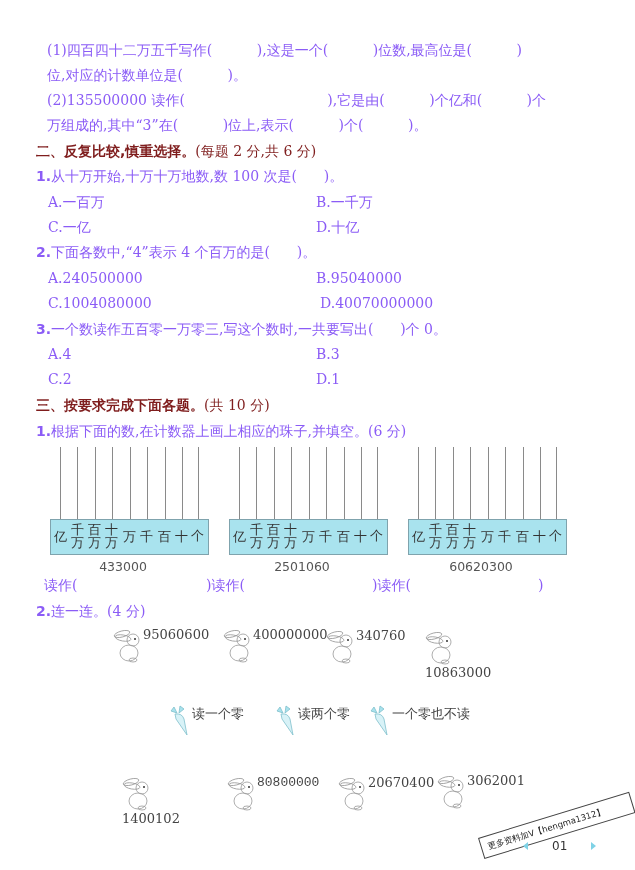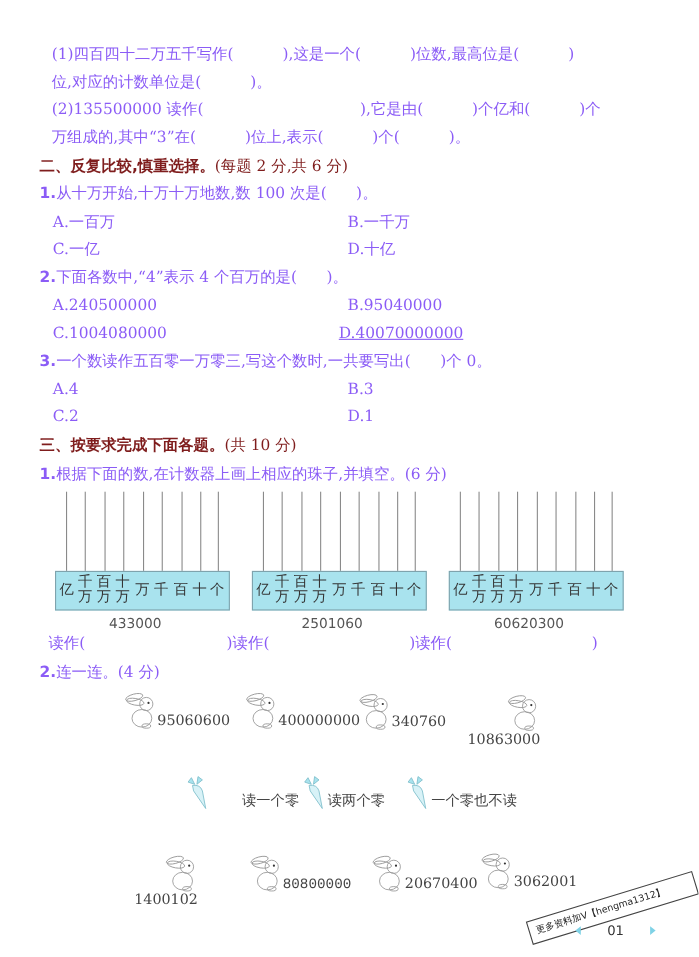--- a/index.html
+++ b/index.html
@@ -9,21 +9,21 @@
   .heading { font-family:"DejaVu Sans","Liberation Sans",sans-serif; font-weight:bold; color:#7f1d1d; }
   .heading .note { font-weight:normal; font-family:"DejaVu Serif","Liberation Serif",serif; }
   .qnum { font-family:"DejaVu Sans","Liberation Sans",sans-serif; font-weight:bold; }
   .abacus { position:absolute; width:146px; height:118px; }
   .abacus .rod { position:absolute; top:0; width:1px; height:72px; background:#8a8a8a; }
   .abacus .box { position:absolute; left:0; top:72px; width:144px; height:34px; background:#a9e3ee;
                  border:1px solid #7fa3ad; }
   .abacus .lbl { position:absolute; top:72px; width:17px; height:34px; display:flex; flex-direction:column;
                  align-items:center; justify-content:center; font-size:13px; line-height:13px; color:#333; }
   .abacus .num { position:absolute; top:112px; width:146px; text-align:center; font-family:"DejaVu Sans","Liberation Sans",sans-serif; font-size:12.5px; color:#555; }
-  .item { position:absolute; display:flex; align-items:flex-end; font-size:13px; color:#444; }
+  .item { position:absolute; display:flex; align-items:flex-start; font-size:13px; color:#444; }
   .item svg { flex:none; }
   .stamp { position:absolute; left:478px; top:816px; width:150px; height:20px; border:1px solid #444;
            transform:rotate(-17deg); transform-origin:left top; font-size:8.5px; line-height:20px;
            font-family:"DejaVu Sans","Liberation Sans",sans-serif; color:#222; padding-left:6px; white-space:nowrap; background:#fff; }
   .pager { position:absolute; left:523px; top:839px; font-family:"DejaVu Sans","Liberation Sans",sans-serif;
            font-size:12px; color:#333; display:flex; align-items:center; gap:24px; }
   .tri-l { width:0; height:0; border-top:4px solid transparent; border-bottom:4px solid transparent; border-right:5px solid #7fd2e6; }
   .tri-r { width:0; height:0; border-top:4px solid transparent; border-bottom:4px solid transparent; border-left:5px solid #7fd2e6; }
 </style>
 </head>
@@ -39,21 +39,21 @@
 <div class="line" style="left:36px;top:167px;"><span class="qnum">1.</span><span>从十万开始,十万十万地数,数 100 次是(      )。</span></div>
 <div class="line" style="left:48px;top:193px;">A.一百万</div>
 <div class="line" style="left:316px;top:193px;">B.一千万</div>
 <div class="line" style="left:48px;top:218px;">C.一亿</div>
 <div class="line" style="left:316px;top:218px;">D.十亿</div>
 
 <div class="line" style="left:36px;top:243px;"><span class="qnum">2.</span><span>下面各数中,“4”表示 4 个百万的是(      )。</span></div>
 <div class="line" style="left:48px;top:269px;text-align:center;">A.240500000</div>
 <div class="line" style="left:316px;top:269px;">B.95040000</div>
 <div class="line" style="left:48px;top:294px;">C.1004080000</div>
-<div class="line" style="left:308px;top:294px;text-decoration:underline;">D.40070000000</div>
+<div class="line" style="left:320px;top:294px;">D.40070000000</div>
 
 <div class="line" style="left:36px;top:320px;"><span class="qnum">3.</span><span>一个数读作五百零一万零三,写这个数时,一共要写出(      )个 0。</span></div>
 <div class="line" style="left:48px;top:345px;">A.4</div>
 <div class="line" style="left:316px;top:345px;">B.3</div>
 <div class="line" style="left:48px;top:370px;">C.2</div>
 <div class="line" style="left:316px;top:370px;">D.1</div>
 
 <div class="line heading" style="left:36px;top:396px;"><span>三、按要求完成下面各题。</span><span class="note">(共 10 分)</span></div>
 <div class="line" style="left:36px;top:422px;"><span class="qnum">1.</span><span>根据下面的数,在计数器上画上相应的珠子,并填空。(6 分)</span></div>
 
@@ -242,21 +242,21 @@
         <ellipse cx="10" cy="11" rx="8" ry="3" transform="rotate(10 10 11)"></ellipse>
         <circle cx="20" cy="13" r="6"></circle>
         <ellipse cx="16" cy="26" rx="9" ry="8"></ellipse>
         <ellipse cx="20" cy="33" rx="4" ry="2"></ellipse>
       </g>
       <circle cx="22" cy="12" r="1" fill="#333"></circle>
     </svg>
   <span>10863000</span>
 </div>
 
-<div class="item" style="left:168px;top:705px;gap:28px;">
+<div class="item" style="left:168px;top:705px;">
   <svg width="24" height="32" viewBox="0 0 24 32">
       <g stroke="#7fbfcc" stroke-width="0.8">
         <path d="M6 2 L9 8 L3 6 Z" fill="#a9e3ee"></path>
         <path d="M12 1 L11 8 L16 4 Z" fill="#a9e3ee"></path>
         <path d="M7 9 Q14 8 16 14 L19 30 L8 14 Z" fill="#d8f2f7"></path>
       </g>
     </svg>
   <span>读一个零</span>
 </div>
 <div class="item" style="left:274px;top:705px;">

